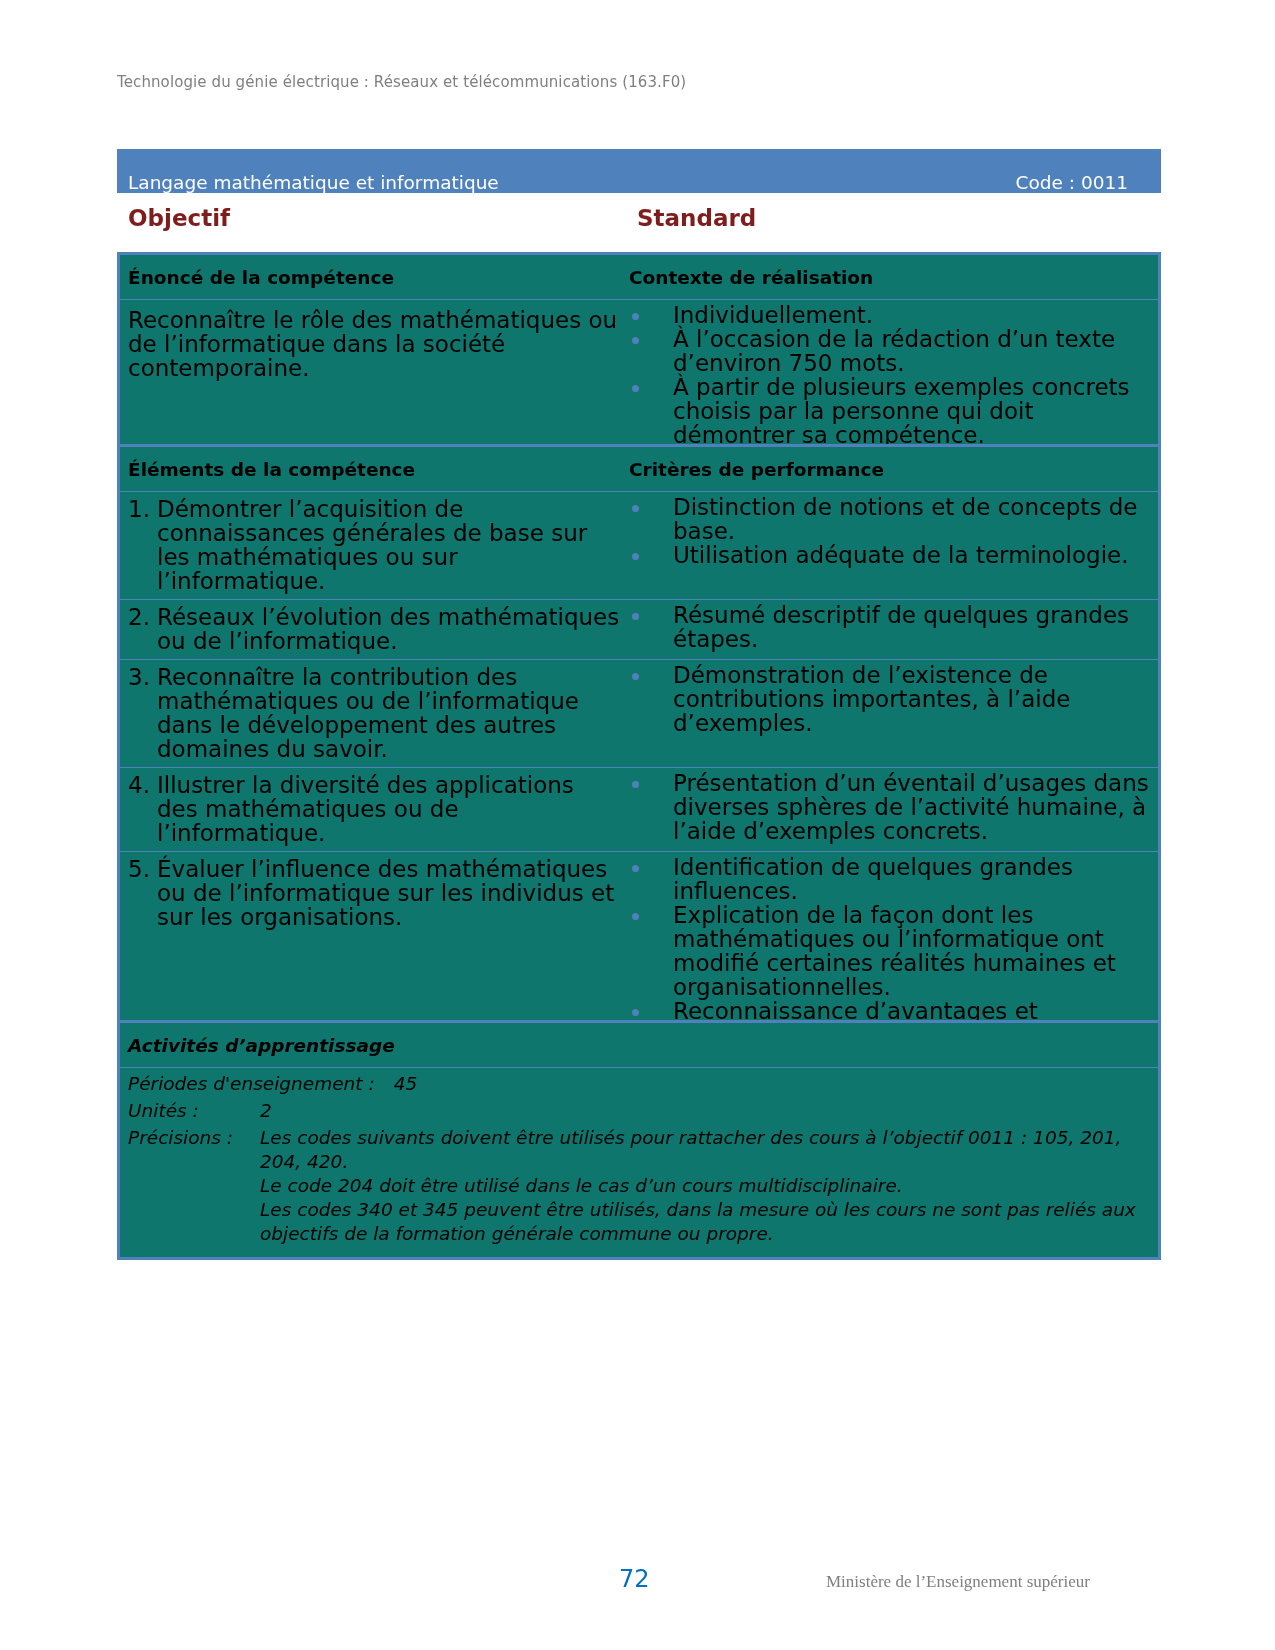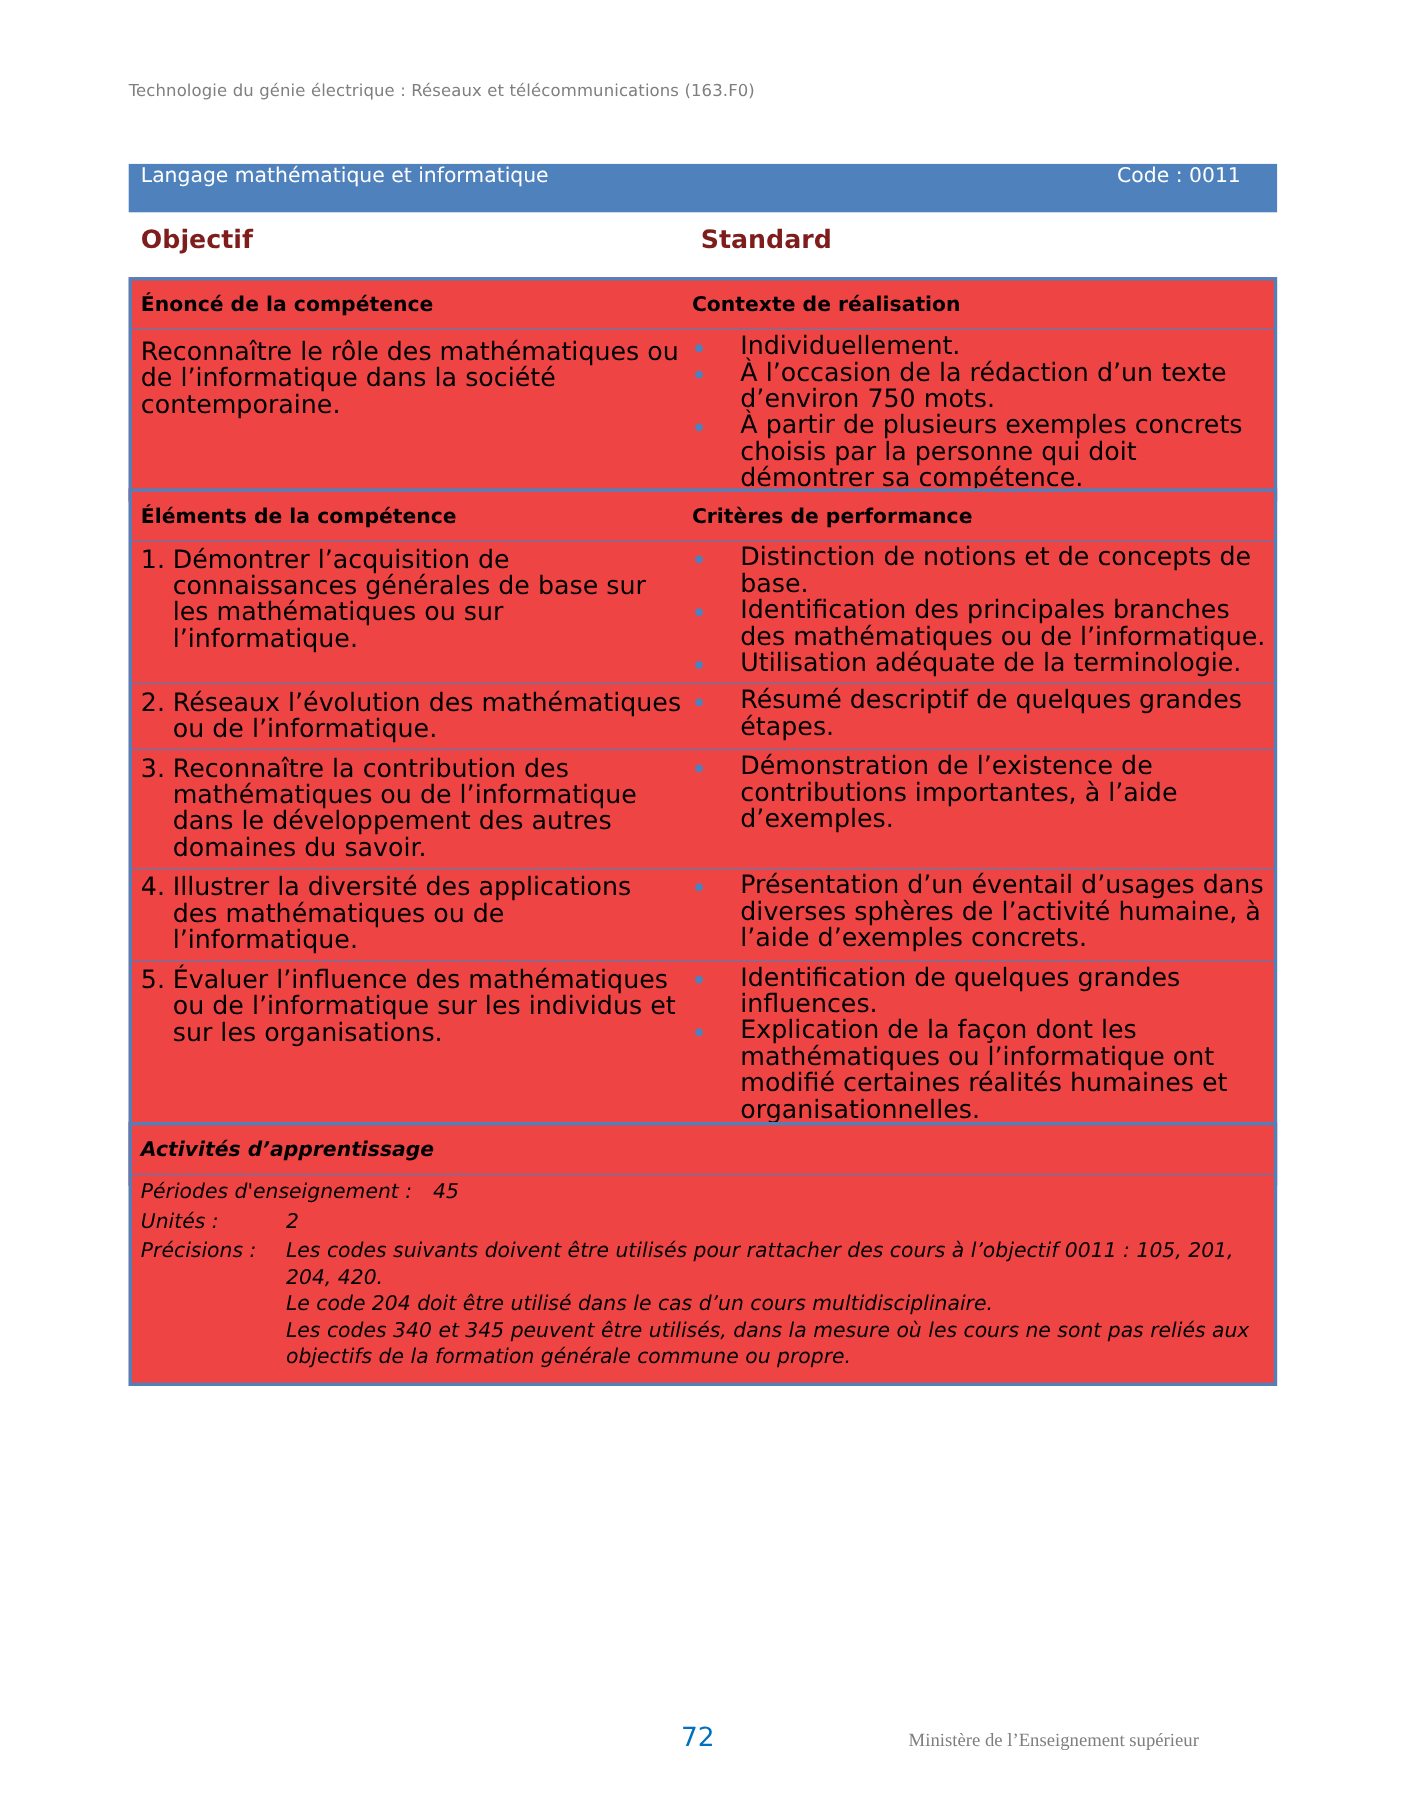--- a/index.html
+++ b/index.html
@@ -7,33 +7,33 @@
     width: 1275px; height: 1650px; position: relative; overflow: hidden;
     font-family: "DejaVu Sans", sans-serif; color: #000;
   }
   .running-head {
     position: absolute; left: 117px; top: 73px;
     font-size: 15px; color: #7f7f7f; letter-spacing: 0.1px;
   }
   .title-bar {
     position: absolute; left: 117px; top: 149px; width: 1044px; height: 44px;
     background: #4f81bd; color: #fff; font-size: 18.5px;
-    display: flex; align-items: flex-start; justify-content: space-between;
+    display: flex; align-items: flex-end; justify-content: space-between;
     box-sizing: border-box; padding: 0 33px 0 11px;
   }
   .col-heads {
     position: absolute; left: 117px; top: 205px; width: 1044px; height: 36px;
     font-size: 23px; font-weight: bold; color: #7f1d1d;
   }
   .col-heads .left { position: absolute; left: 11px; top: 0; }
   .col-heads .right { position: absolute; left: 520px; top: 0; }
 
   .box {
     position: absolute; left: 117px; width: 1044px;
-    border: 3px solid #4f81bd; box-sizing: border-box; background: #ef4444;
+    border: 3px solid #4f81bd; box-sizing: border-box; background: #0f766e;
   }
   .box .head-row {
     display: flex; height: 44px; border-bottom: 1px solid #4f81bd;
     font-weight: bold; font-size: 18.5px; align-items: center;
   }
   .box .head-row .c1 { width: 509px; padding-left: 8px; box-sizing: border-box; }
   .box .head-row .c2 { flex: 1; padding-left: 0px; }
   .row {
     display: flex; border-bottom: 1px solid #4f81bd; font-size: 23px; line-height: 24px;
   }
@@ -122,24 +122,20 @@
         <span class="txt">Démontrer l’acquisition de connaissances générales de base sur les mathématiques ou sur l’informatique.</span>
       </div>
     <div class="c2">
         <ul class="bul">
       <li>
             <span class="dot"></span>
             <span class="txt">Distinction de notions et de concepts de base.</span>
           </li>
       <li>
             <span class="dot"></span>
-            <span class="txt">Identification des principales branches des mathématiques ou de l’informatique.</span>
-          </li>
-      <li>
-            <span class="dot"></span>
             <span class="txt">Utilisation adéquate de la terminologie.</span>
           </li>
     </ul>
       </div>
   </div>
 
   <div class="row">
     <div class="c1 numbered">
         <span class="num">2.</span>
         <span class="txt">Réseaux l’évolution des mathématiques ou de l’informatique.</span>

